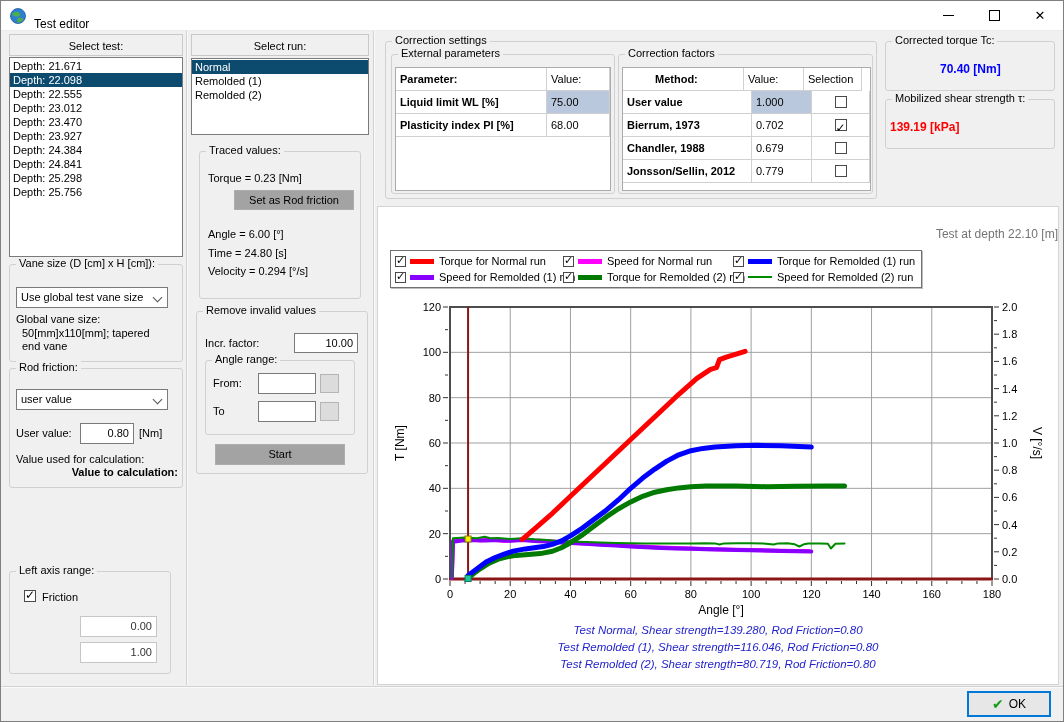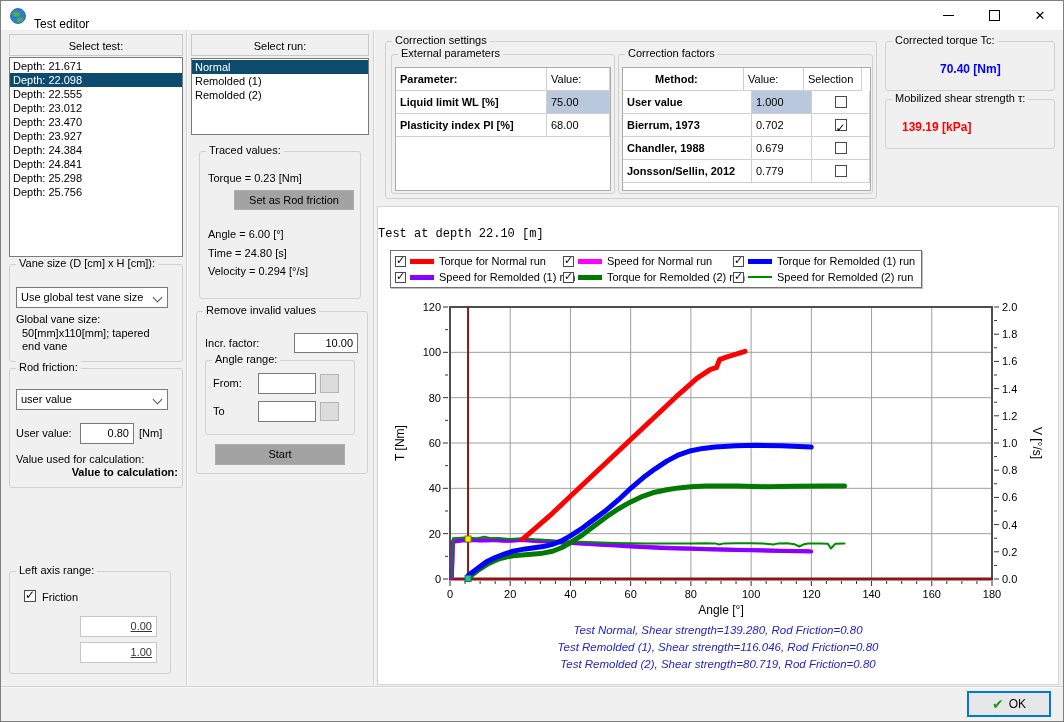--- a/index.html
+++ b/index.html
@@ -23,34 +23,34 @@
   .list-item.sel{background:#0c4a6e;color:#fff;}
   
   .grp{position:absolute;border:1px solid #d0d0d0;border-radius:3px;box-sizing:border-box;}
   .grp-lg{position:absolute;top:-8px;left:6px;background:#f0f0f0;padding:0 3px;white-space:nowrap;}
   .lbl{position:absolute;white-space:nowrap;}
   .bold{font-weight:bold;}
   
   .combo{position:absolute;height:21px;background:#fff;border:1px solid #7a7a7a;box-sizing:border-box;line-height:19px;padding-left:4px;}
   .combo .chev{position:absolute;right:6px;top:6px;width:6px;height:6px;border-right:1px solid #555;border-bottom:1px solid #555;transform:rotate(45deg);}
   .tinput{position:absolute;background:#fff;border:1px solid #7a7a7a;box-sizing:border-box;text-align:right;padding-right:4px;line-height:19px;}
-  .tinput.pale{border-color:#c6c6c6;color:#333;text-decoration:underline;}
+  .tinput.pale{border-color:#c6c6c6;color:#333;}
   .btn{position:absolute;background:#a3a3a3;border:1px solid #adadad;box-sizing:border-box;text-align:center;}
   .sq-btn{position:absolute;background:#dcdcdc;border:1px solid #b5b5b5;box-sizing:border-box;}
   .cb{display:inline-block;width:12px;height:12px;background:#fff;border:1px solid #4a4a4a;box-sizing:border-box;position:relative;vertical-align:middle;}
   .cb.checked::after{content:"✓";position:absolute;left:0px;top:-3px;font-size:12px;font-weight:bold;color:#000;}
   
   .tbl{position:absolute;background:#fff;border:1px solid #ababab;box-sizing:border-box;overflow:hidden;}
   .trow{display:flex;}
   .tc{border-right:1px solid #d0d0d0;border-bottom:1px solid #d0d0d0;height:23px;line-height:22px;padding-left:4px;box-sizing:border-box;white-space:nowrap;overflow:hidden;}
   .tc.hl{background:#b9c8dc;}
   .tc.cbcell{display:flex;align-items:center;justify-content:center;padding-left:0;}
   
   .chart-panel{position:absolute;left:376px;top:205px;width:682px;height:479px;background:#fff;border:1px solid #d4d4d4;box-sizing:border-box;}
-  .chart-title{position:absolute;left:0;top:20px;width:100%;text-align:left;color:#000000;font-size:12px;font-family:Liberation Mono, monospace;}
+  .chart-title{position:absolute;left:0;top:20px;width:100%;text-align:right;color:#737373;font-size:12px;}
   .legend-box{position:absolute;left:12px;top:43px;width:532px;height:38px;background:#fff;border:1px solid #707070;box-shadow:1px 1px 0 #bdbdbd;box-sizing:border-box;padding:2px 0 0 4px;}
   .legend-grid{display:grid;grid-template-columns:168px 170px 186px;grid-auto-rows:16px;}
   .legend-item{display:flex;align-items:center;white-space:nowrap;}
   .legend-item .cb{width:11px;height:11px;margin-right:4px;flex:0 0 auto;}
   .legend-item .cb.checked::after{font-size:11px;top:-3px;}
   .swatch{width:24px;margin-right:5px;flex:0 0 auto;}
   .annot{position:absolute;left:0;width:100%;text-align:center;color:#2222cc;font-style:italic;font-size:11.5px;height:17px;}
   .val-blue{color:#0000ff;font-weight:bold;font-size:12px;margin-left:38px;}
   .val-red{color:#ff0000;font-weight:bold;font-size:12px;}
   
@@ -221,21 +221,21 @@
         </div>
     </div>
   </div>
 
   <div class="grp" style="left:884px;top:40px;width:170px;height:50px;">
     <span class="grp-lg">Corrected torque Tc:</span>
     <div class="lbl val-blue" style="left:16px;top:20px;">70.40 [Nm]</div>
   </div>
   <div class="grp" style="left:884px;top:98px;width:170px;height:50px;">
     <span class="grp-lg">Mobilized shear strength τ:</span>
-    <div class="lbl val-red" style="left:16px;top:20px;">139.19 [kPa]</div>
+    <div class="lbl val-red" style="left:4px;top:20px;">139.19 [kPa]</div>
   </div>
 
   <div class="chart-panel">
     <div class="chart-title">Test at depth 22.10 [m]</div>
     <div class="legend-box">
       <div class="legend-grid">
           <div class="legend-item">
             <span class="cb checked"></span>
             <span class="swatch" style="height: 5px; background: rgb(255, 0, 0);"></span>
             <span>Torque for Normal run</span>

